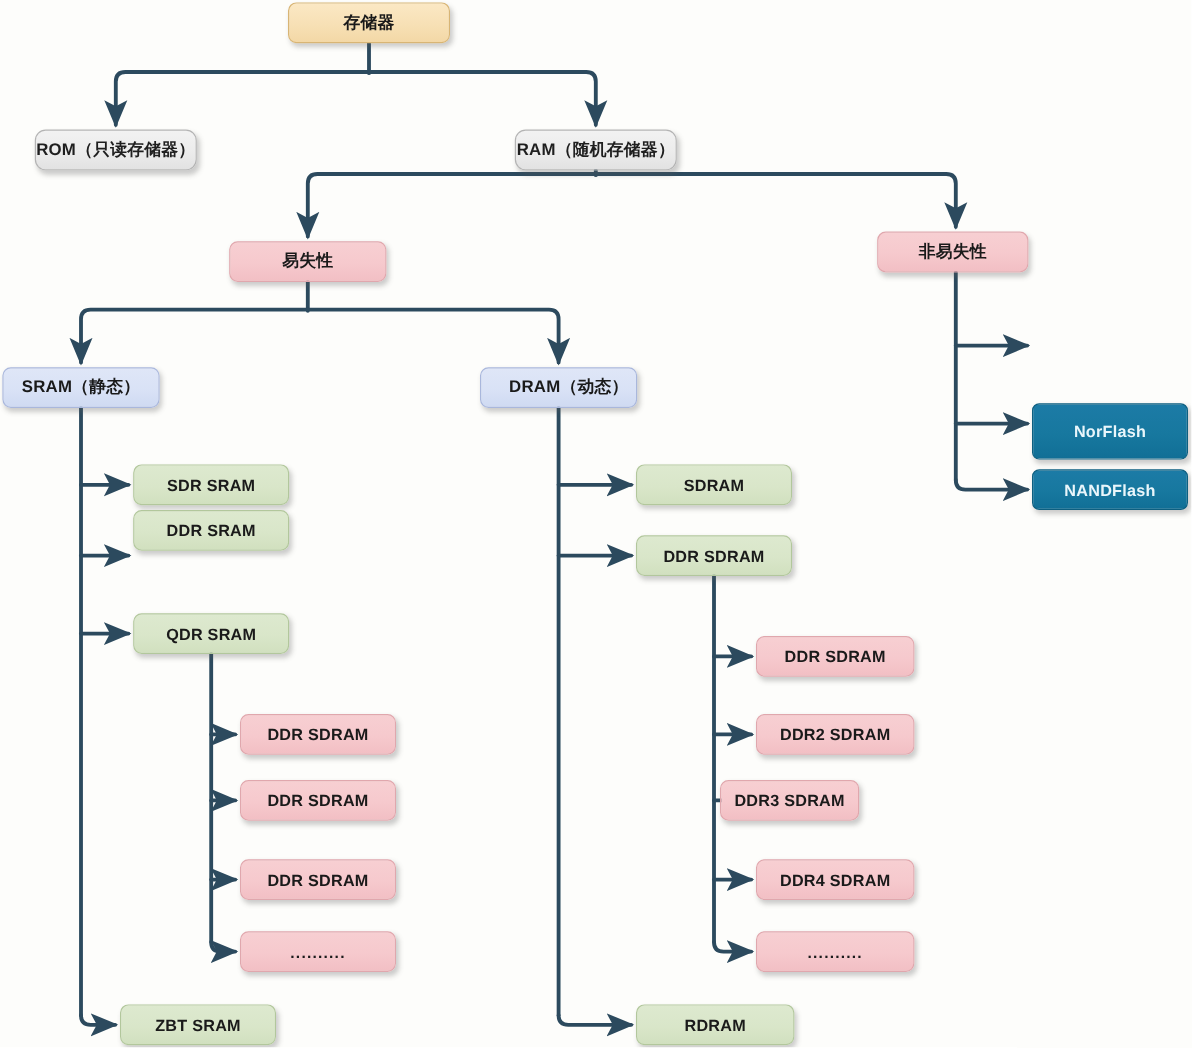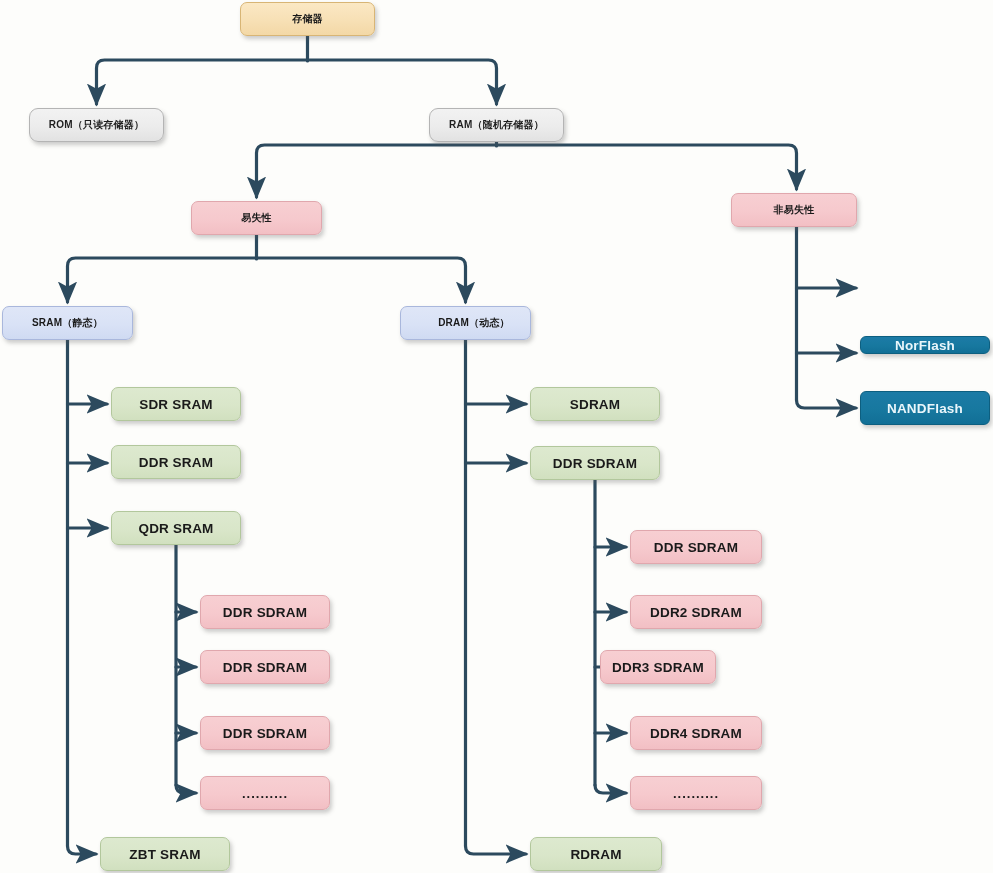--- a/index.html
+++ b/index.html
@@ -67,21 +67,21 @@
     border: 1px solid #b2c79c;
     color: #1a1a1a;
   }
   .node.teal {
     background: linear-gradient(to bottom, #1c7ba6 0%, #17789f 55%, #116f96 100%);
     border: 1px solid #0d5f80;
     color: #e9f6fb;
     border-radius: 6px;
   }
   .node.cjk {
-    font-size: 10px;
+    font-size: 14px;
   }
   .node.dots {
     letter-spacing: 1px;
     font-size: 13px;
   }
 </style>
 </head>
 <body>
 
 <div id="canvas">
@@ -135,36 +135,36 @@
     </div>
     <div class="node grey cjk" style="left: 429px; top: 108px; width: 135px; height: 34px;">
       <span>RAM（随机存储器）</span>
     </div>
     <div class="node pink cjk" style="left: 191px; top: 201px; width: 131px; height: 34px;">
       <span>易失性</span>
     </div>
     <div class="node pink cjk" style="left: 731px; top: 193px; width: 126px; height: 34px;">
       <span>非易失性</span>
     </div>
-    <div class="node teal" style="left: 860px; top: 336px; width: 130px; height: 18px;">
+    <div class="node teal" style="left: 860px; top: 336px; width: 130px; height: 47px;">
       <span>NorFlash</span>
     </div>
     <div class="node teal" style="left: 860px; top: 391px; width: 130px; height: 34px;">
       <span>NANDFlash</span>
     </div>
     <div class="node blue cjk" style="left: 2px; top: 306px; width: 131px; height: 34px;">
       <span>SRAM（静态）</span>
     </div>
     <div class="node blue cjk" style="left: 400px; top: 306px; width: 131px; height: 34px; padding-left: 17px;">
       <span>DRAM（动态）</span>
     </div>
     <div class="node green" style="left: 111px; top: 387px; width: 130px; height: 34px;">
       <span>SDR SRAM</span>
     </div>
-    <div class="node green" style="left: 111px; top: 445px; width: 130px; height: 34px;">
+    <div class="node green" style="left: 111px; top: 425px; width: 130px; height: 34px;">
       <span>DDR SRAM</span>
     </div>
     <div class="node green" style="left: 111px; top: 511px; width: 130px; height: 34px;">
       <span>QDR SRAM</span>
     </div>
     <div class="node green" style="left: 100px; top: 837px; width: 130px; height: 34px;">
       <span>ZBT SRAM</span>
     </div>
     <div class="node pink" style="left: 200px; top: 595px; width: 130px; height: 34px;">
       <span>DDR SDRAM</span>

